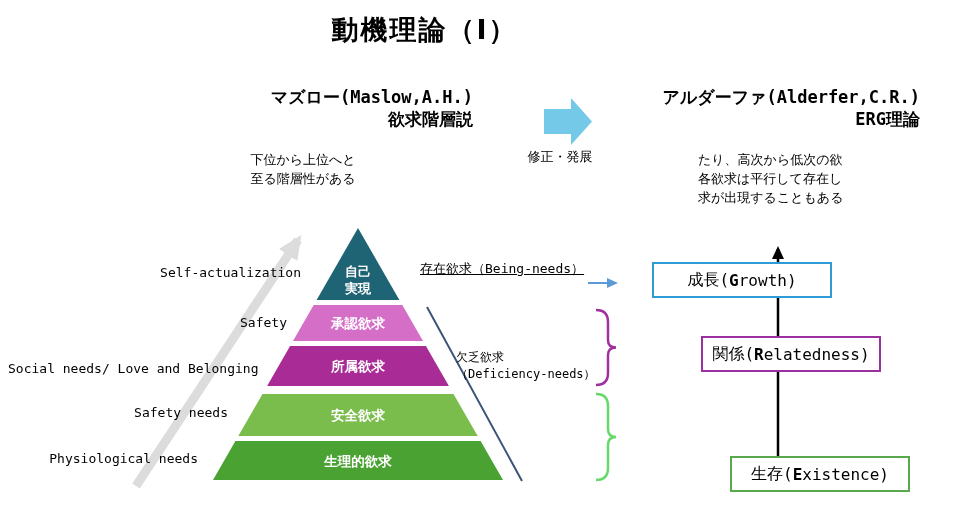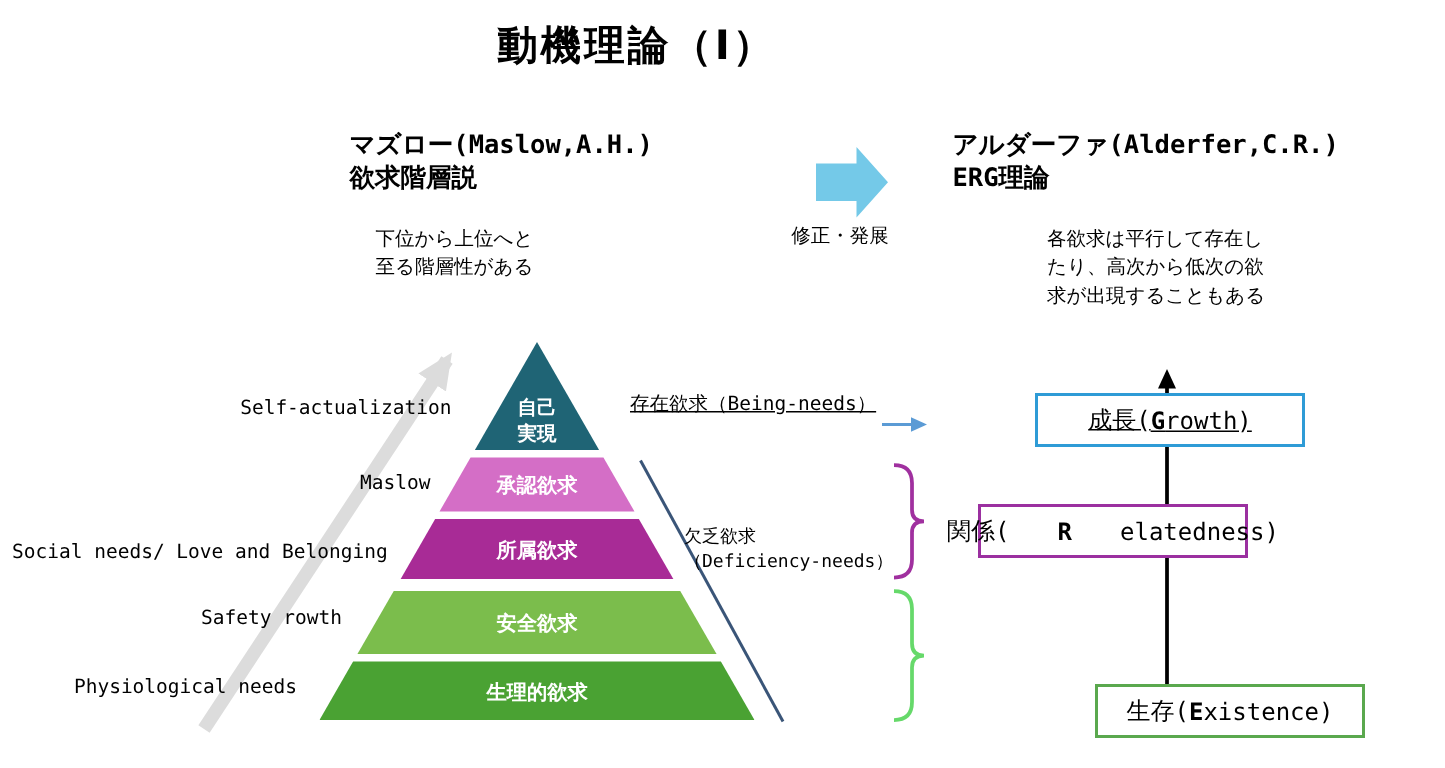--- a/index.html
+++ b/index.html
@@ -7,21 +7,21 @@
     position:relative;width:963px;height:512px;background:#ffffff;overflow:hidden;
     font-family:"DejaVu Sans Mono","DejaVu Sans","Liberation Sans",sans-serif;
     color:#000;
   }
   .abs{position:absolute;}
   .title{
     left:0;top:12px;width:849px;text-align:center;
     font-size:27px;font-weight:bold;letter-spacing:2px;
     font-family:"Liberation Sans","DejaVu Sans",sans-serif;
   }
-  .heading{font-size:17px;font-weight:bold;text-align:left;line-height:22px;}
+  .heading{font-size:17px;font-weight:bold;text-align:right;line-height:22px;}
   .note{font-size:13px;line-height:19px;}
   .side-label{font-size:13px;text-align:right;white-space:nowrap;}
   .small-label{font-size:13px;white-space:nowrap;}
   .tiny-label{font-size:12px;line-height:17px;white-space:nowrap;}
   .erg-box{
     width:176px;height:32px;background:#ffffff;border:2px solid #888;
     display:flex;align-items:center;justify-content:center;
     font-size:16px;white-space:nowrap;
   }
   .erg-box b{font-weight:bold;}
@@ -89,44 +89,44 @@
   </div>
 
   <div class="abs small-label" style="left:505px;top:148px;width:110px;text-align:center;">修正・発展</div>
 
   <div class="abs heading" style="left:635px;top:86px;width:285px;">
     <div>アルダーファ(Alderfer,C.R.)</div>
     <div>ERG理論</div>
   </div>
 
   <div class="abs note" style="left:698px;top:150px;width:185px;">
+    <div>たり、高次から低次の欲</div>
     <div>各欲求は平行して存在し</div>
-    <div>たり、高次から低次の欲</div>
     <div>求が出現することもある</div>
   </div>
 
   <div class="abs side-label" style="left:138px;top:265px;width:163px;">Self-actualization</div>
-  <div class="abs side-label" style="left:150px;top:315px;width:137px;">Maslow</div>
+  <div class="abs side-label" style="left:150px;top:315px;width:137px;">Safety</div>
   <div class="abs side-label" style="left:8px;top:361px;width:242px;">Social needs/ Love and Belonging</div>
-  <div class="abs side-label" style="left:90px;top:405px;width:138px;">Safety rowth</div>
+  <div class="abs side-label" style="left:90px;top:405px;width:138px;">Safety needs</div>
   <div class="abs side-label" style="left:40px;top:451px;width:158px;">Physiological needs</div>
 
   <div class="abs small-label" style="left:420px;top:260px;text-decoration:underline;">存在欲求（Being-needs）</div>
 
   <div class="abs tiny-label" style="left:456px;top:349px;">
     <div>欠乏欲求</div>
     <div>（Deficiency-needs）</div>
   </div>
 
-  <div class="abs erg-box" style="left: 690px; top: 262px; border-color: rgb(46, 155, 214); text-decoration: underline;">
+  <div class="abs erg-box" style="left: 652px; top: 262px; border-color: rgb(46, 155, 214);">
     <span>成長(</span>
       <b>G</b>
       <span>rowth)</span>
   </div>
-  <div class="abs erg-box" style="left: 652px; top: 336px; border-color: rgb(155, 48, 160); gap: 32px;">
+  <div class="abs erg-box" style="left: 701px; top: 336px; border-color: rgb(155, 48, 160);">
     <span>関係(</span>
       <b>R</b>
       <span>elatedness)</span>
   </div>
   <div class="abs erg-box" style="left: 730px; top: 416px; border-color: rgb(90, 168, 78); margin-top: 40px;">
     <span>生存(</span>
       <b>E</b>
       <span>xistence)</span>
   </div>
 

